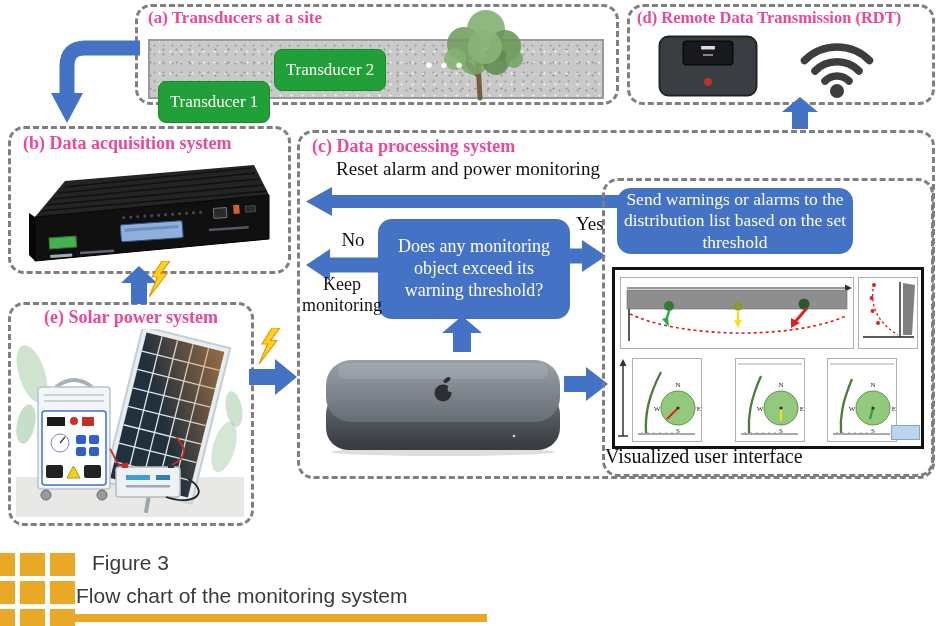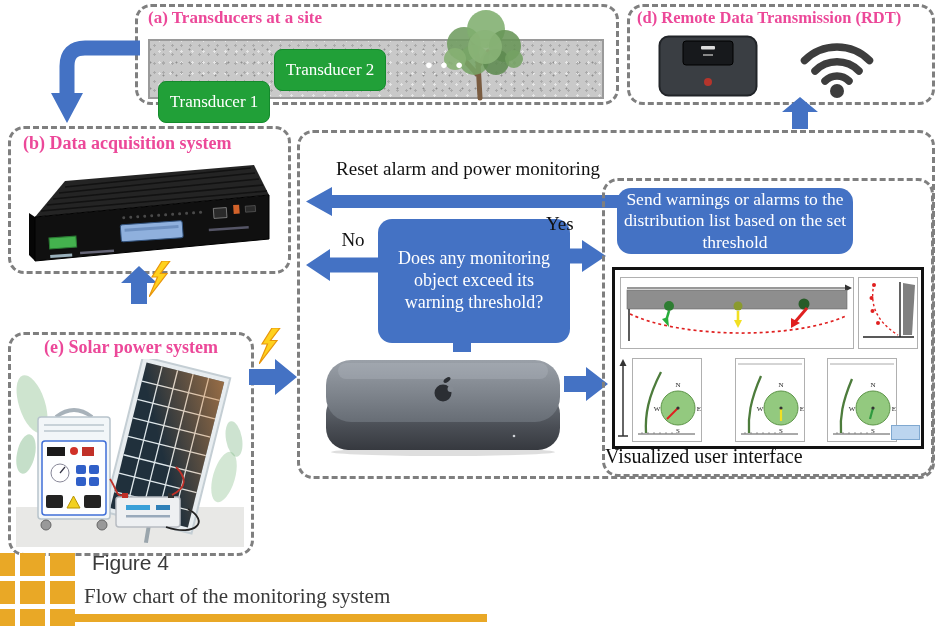--- a/index.html
+++ b/index.html
@@ -112,21 +112,21 @@
     <svg class="abs" style="left:158px;top:22px;" width="98" height="72" viewBox="0 0 98 72">
       <g stroke="#3d3d3d" stroke-width="7.5" fill="none" stroke-linecap="round">
         <path d="M16.5,31.5 A46,46 0 0 1 81.5,31.5"></path>
         <path d="M27,42 A31,31 0 0 1 71,42"></path>
         <path d="M37,52 A17,17 0 0 1 61,52"></path>
       </g>
       <circle cx="49" cy="62" r="7" fill="#3d3d3d"></circle>
     </svg>
   </div>
 
-  <div class="dash-box" style="left:8px;top:302px;width:240px;height:218px;margin-top:30px;">
+  <div class="dash-box" style="left:8px;top:302px;width:240px;height:218px;">
     <div class="box-title" style="left:0;top:2px;width:100%;text-align:center;font-size:18px;">(e) Solar power system</div>
     <svg class="abs" style="left:5px;top:24px;" width="228" height="188" viewBox="0 0 228 188">
       <defs>
         <linearGradient id="sunref" x1="1" y1="0" x2="0" y2="1">
           <stop offset="0" stop-color="#d98e4a" stop-opacity="0.65"></stop>
           <stop offset="0.55" stop-color="#d98e4a" stop-opacity="0"></stop>
         </linearGradient>
       </defs>
       <rect x="0" y="148" width="228" height="40" fill="#d6d6d2" opacity="0.55"></rect>
       <ellipse cx="16" cy="45" rx="13" ry="30" fill="#9dc9a0" opacity="0.5" transform="rotate(-18 16 45)"></ellipse>
@@ -180,34 +180,36 @@
       <rect x="110" y="146" width="24" height="5" fill="#3aa0d8"></rect>
       <rect x="140" y="146" width="14" height="5" fill="#2f80b8"></rect>
       <rect x="110" y="156" width="44" height="2.5" fill="#9ab"></rect>
       <path d="M94,120 C102,132 100,138 107,136" stroke="#c03028" stroke-width="1.8" fill="none"></path>
       <path d="M156,136 C172,128 170,118 160,108" stroke="#c03028" stroke-width="1.8" fill="none"></path>
       <path d="M150,168 C180,178 194,162 172,150" stroke="#222" stroke-width="1.8" fill="none"></path>
     </svg>
   </div>
 
   <div class="dash-box" style="left:297px;top:130px;width:632px;height:343px;">
+    <div class="box-title" style="left:12px;top:3px;font-size:18px;">(c) Data processing system</div>
     <div class="flow-text" style="left:28px;top:25px;width:280px;text-align:center;">Reset alarm and power monitoring</div>
 
     <svg class="abs" style="left:6px;top:54px;" width="434" height="29" viewBox="0 0 434 29">
       <polygon points="0,14.5 26,0 26,8 434,8 434,21 26,21 26,29" fill="#4472C4"></polygon>
     </svg>
 
-    <div class="blue-round" style="left:78px;top:86px;width:180px;height:96px;font-size:18px;padding:14px 6px;">Does any monitoring object exceed its warning threshold?</div>
+    <div class="blue-round" style="left:78px;top:86px;width:180px;height:96px;font-size:18px;padding:2px 6px;">Does any monitoring object exceed its warning threshold?</div>
 
     <div class="flow-text" style="left:28px;top:96px;width:50px;text-align:center;">No</div>
     <svg class="abs" style="left:6px;top:116px;" width="72" height="32" viewBox="0 0 72 32">
       <polygon points="0,16 24,0 24,8.5 72,8.5 72,23.5 24,23.5 24,32" fill="#4472C4"></polygon>
     </svg>
-
-    <div class="flow-text" style="left:246px;top:80px;width:50px;">Yes</div>
+    <div class="flow-text" style="left:0;top:141px;width:84px;text-align:center;font-size:18px;line-height:1.15;">Keep monitoring</div>
+
+    <div class="flow-text" style="left:276px;top:80px;width:50px;">Yes</div>
     <svg class="abs" style="left:260px;top:107px;" width="46" height="32" viewBox="0 0 46 32">
       <polygon points="46,16 22,0 22,8.5 0,8.5 0,23.5 22,23.5 22,32" fill="#4472C4"></polygon>
     </svg>
 
     <svg class="abs" style="left:142px;top:183px;" width="40" height="36" viewBox="0 0 40 36">
       <polygon points="20,0 0,17 11,17 11,36 29,36 29,17 40,17" fill="#4472C4"></polygon>
     </svg>
 
     <svg class="abs" style="left:18px;top:215px;" width="250" height="110" viewBox="0 0 250 110">
       <defs>
@@ -379,16 +381,16 @@
   <div class="gold-sq" style="left:20px;top:553px;width:25px;height:23px;"></div>
   <div class="gold-sq" style="left:50px;top:553px;width:25px;height:23px;"></div>
   <div class="gold-sq" style="left:-10px;top:581px;width:25px;height:23px;"></div>
   <div class="gold-sq" style="left:20px;top:581px;width:25px;height:23px;"></div>
   <div class="gold-sq" style="left:50px;top:581px;width:25px;height:23px;"></div>
   <div class="gold-sq" style="left:-10px;top:609px;width:25px;height:23px;"></div>
   <div class="gold-sq" style="left:20px;top:609px;width:25px;height:23px;"></div>
   <div class="gold-sq" style="left:50px;top:609px;width:25px;height:23px;"></div>
   <div class="gold-sq" style="left:50px;top:614px;width:437px;height:8px;"></div>
 
-  <div class="caption-text" style="left:92px;top:551px;">Figure 4</div>
-  <div class="caption-text" style="left:84px;top:584px;font-family:Liberation Serif, serif;">Flow chart of the monitoring system</div>
+  <div class="caption-text" style="left:92px;top:551px;">Figure 3</div>
+  <div class="caption-text" style="left:76px;top:584px;">Flow chart of the monitoring system</div>
 
 </div>
 
 </body></html>

